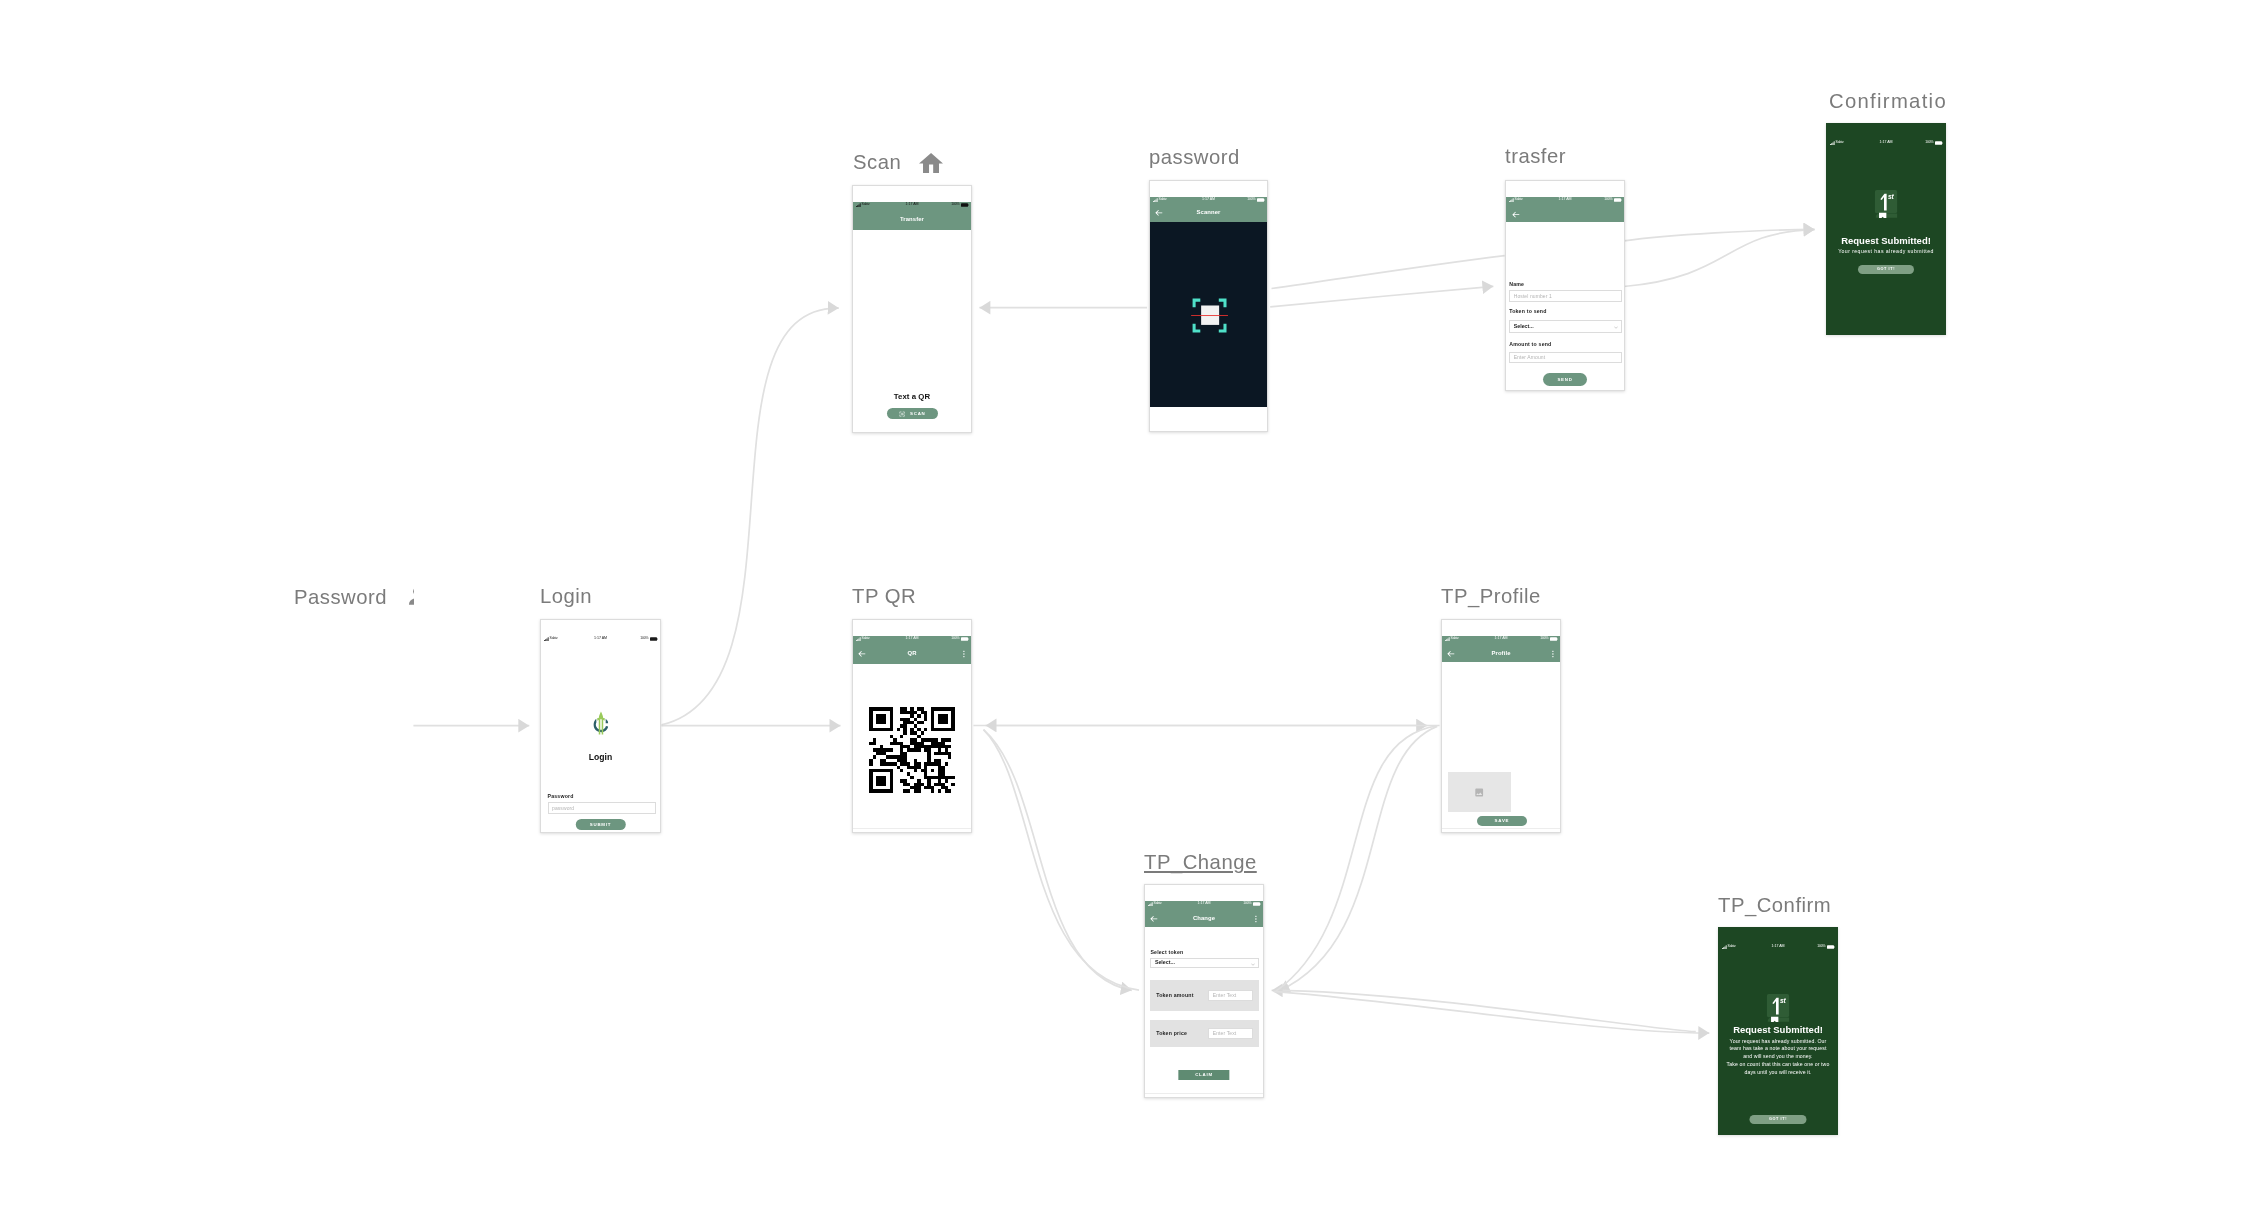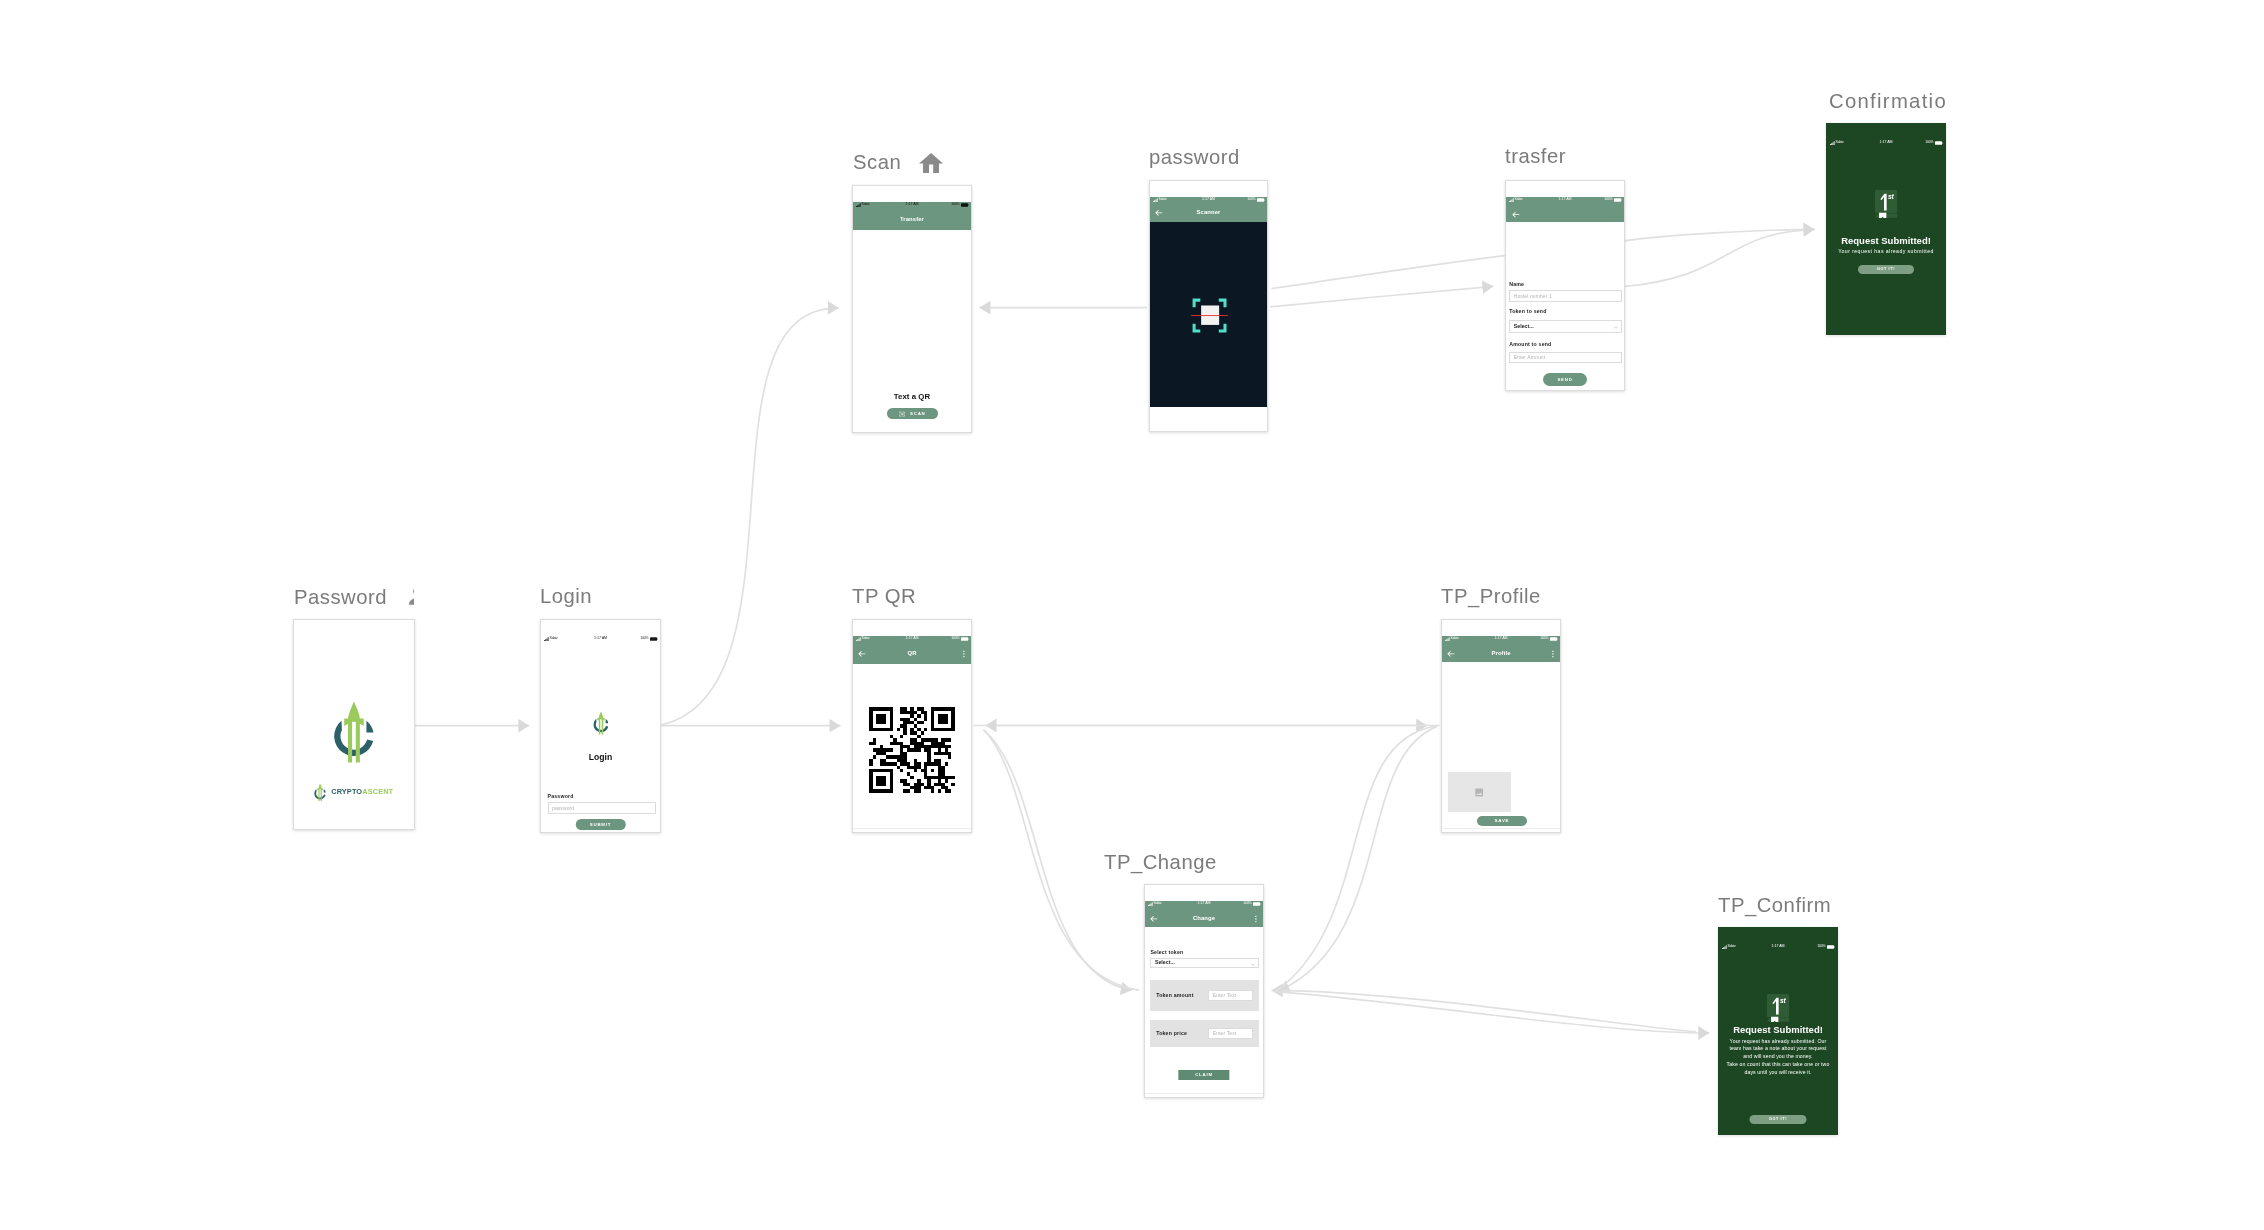--- a/index.html
+++ b/index.html
@@ -101,43 +101,20 @@
     </g>
   </svg>
 
   <div class="screen-label" style="left:294px;top:586px;width:120px;">
     <span>Password</span><span class="label-icon" style="width:21px;height:21px;margin-left:20px;position:relative;top:-1.5px;">
       <svg width="21" height="21" viewBox="0 0 24 24" fill="#8a8a8a" style="display:block">
         <circle cx="12" cy="7.2" r="5.0"></circle>
         <path d="M2.2 22.6c0-5.0 4.4-7.6 9.8-7.6s9.8 2.6 9.8 7.6z"></path>
       </svg>
     </span>
-  </div>
-  <div class="frame" style="left:293px;top:619px;width:122px;height:211px;">
-    <div class="scr" style="background:#fff;">
-      <div style="position:absolute;left:50%;top:64px;transform:translateX(-50%);width:41.7px;height:63.5px;">
-        <svg viewBox="0 -41 100 160" width="41.7" height="63.5" style="display:block">
-          <path d="M18.4 11.3 A50 50 0 1 0 98.4 62.6 L83.1 58.6 A34.2 34.2 0 1 1 19.5 34.5 Z" fill="#2d6069"></path>
-          <path d="M81.3 11.0 A50 50 0 0 1 99.2 41.1 L81.3 41.1 Z" fill="#2d6069"></path>
-          <path d="M49.9 -37.5 C 54.5 -27 62.0 -11.5 64.4 2 L64.4 5.9 L74.5 5.9 L74.5 24.4 L66.0 19.4 L64.8 19.4 L64.8 116.4 L54.5 116.4 L54.5 13.6 L45.3 13.6 L45.3 116.4 L35.0 116.4 L35.0 19.4 L33.8 19.4 L25.3 24.4 L25.3 5.9 L35.4 5.9 L35.4 2 C 37.8 -11.5 45.3 -27 49.9 -37.5 Z" fill="#9aca5c"></path>
-        </svg>
-      </div>
-      <div style="position:absolute;left:20.25px;top:146.8px;display:flex;align-items:center;gap:4.8px;">
-        <span style="display:block;width:12.2px;height:18.6px;">
-          <svg viewBox="0 -41 100 160" width="12.2" height="18.6" style="display:block">
-            <path d="M18.4 11.3 A50 50 0 1 0 98.4 62.6 L83.1 58.6 A34.2 34.2 0 1 1 19.5 34.5 Z" fill="#2d6069"></path>
-            <path d="M81.3 11.0 A50 50 0 0 1 99.2 41.1 L81.3 41.1 Z" fill="#2d6069"></path>
-            <path d="M49.9 -37.5 C 54.5 -27 62.0 -11.5 64.4 2 L64.4 5.9 L74.5 5.9 L74.5 24.4 L66.0 19.4 L64.8 19.4 L64.8 116.4 L54.5 116.4 L54.5 13.6 L45.3 13.6 L45.3 116.4 L35.0 116.4 L35.0 19.4 L33.8 19.4 L25.3 24.4 L25.3 5.9 L35.4 5.9 L35.4 2 C 37.8 -11.5 45.3 -27 49.9 -37.5 Z" fill="#9aca5c"></path>
-          </svg>
-        </span>
-        <span style="font-size:7.4px;font-weight:700;letter-spacing:0.1px;line-height:1;white-space:nowrap;">
-          <span style="color:#2d6069;">CRYPTO</span><span style="color:#9bc95e;">ASCENT</span>
-        </span>
-      </div>
-    </div>
   </div>
 
   <div class="screen-label" style="left:540px;top:585px;width:130px;">
     <span>Login</span>
   </div>
   <div class="frame" style="left:540px;top:619px;width:121px;height:214px;">
     <div class="scr" style="background:#fff;">
       <div class="statusbar" style="color:#1b1b1b;">
         <span class="sb-left">
           <svg width="5" height="4" viewBox="0 0 12 9">
@@ -927,21 +904,21 @@
           <div class="navitem">
             <span style="display:block;line-height:0"><svg width="7.6" height="7.6" viewBox="0 0 24 24" fill="#2e6b45">
                 <path d="M12 2a10 10 0 100 20 10 10 0 000-20zm0 3.2a3.1 3.1 0 110 6.2 3.1 3.1 0 010-6.2zm0 14.6a7.4 7.4 0 01-5.6-2.6c.1-1.9 3.7-2.9 5.6-2.9s5.5 1 5.6 2.9a7.4 7.4 0 01-5.6 2.6z"></path>
               </svg></span>
             <span class="navlabel" style="color:#2e6b45">Profile</span>
           </div>
         </div>
     </div>
   </div>
 
-  <div class="screen-label" style="left:1104px;top:851px;width:155px;">
+  <div class="screen-label" style="left:1144px;top:851px;width:155px;text-decoration:underline;">
     <span>TP_Change</span>
   </div>
   <div class="frame" style="left:1144px;top:884px;width:120px;height:214px;">
     <div class="scr">
       <div style="position:absolute;left:0;top:0;width:100%;height:26.3px;background:#6d9680;">
         <div class="statusbar" style="color:#fff;">
           <span class="sb-left">
             <svg width="5" height="4" viewBox="0 0 12 9">
                 <path d="M0 7h2v2H0zM3 5h2v4H3zM6 3h2v6H6zM9 0h2v9H9z" fill="#fff"></path>
               </svg>

